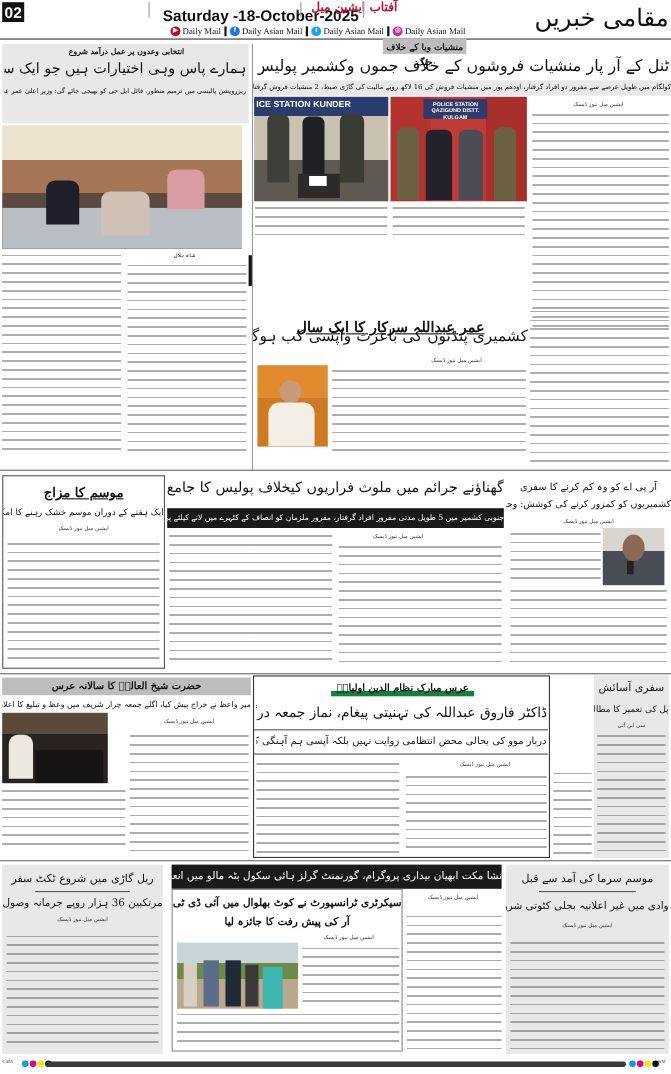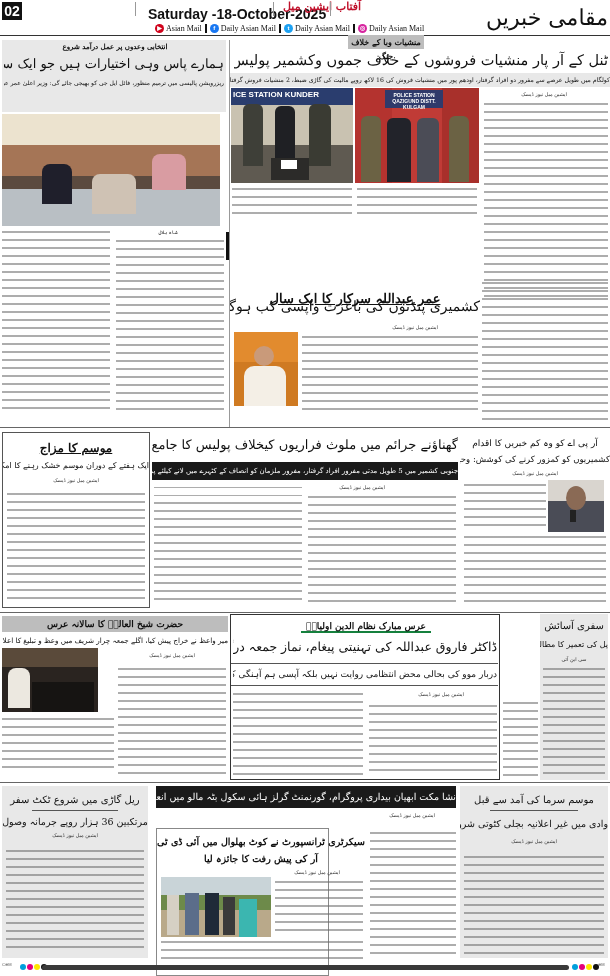--- a/index.html
+++ b/index.html
@@ -47,21 +47,21 @@
 
 <div id="masthead" class="abs">
   <div id="page-num" class="abs">02</div>
   <div id="vdiv1" class="abs"></div>
   <div id="date" class="abs">Saturday -18-October-2025</div>
   <div id="vdiv2" class="abs"></div>
   <div id="logo" class="abs urdu">آفتاب ایشین میل</div>
   <div id="vdiv3" class="abs"></div>
   <div id="socials" class="abs">
     <span class="soc-ic" style="background:#d0021b">▶</span>
-    <span>Asian Mail</span>
+    <span>Daily Mail</span>
     <span class="soc-sep"></span>
     <span class="soc-ic" style="background:#1877f2">f</span>
     <span>Daily Asian Mail</span>
     <span class="soc-sep"></span>
     <span class="soc-ic" style="background:#1da1f2">t</span>
     <span>Daily Asian Mail</span>
     <span class="soc-sep"></span>
     <span class="soc-ic" style="background:#d6249f">◎</span>
     <span>Daily Asian Mail</span>
   </div>
@@ -141,21 +141,21 @@
 
 <div class="abs" style="left:152px;top:430px;width:306px;height:180px;">
   <div class="abs urdu rtl center" style="left:0;top:4px;width:306px;height:22px;font-size:13px;line-height:22px;white-space:nowrap;overflow:hidden;">گھناؤنے جرائم میں ملوث فراریوں کیخلاف پولیس کا جامع کریک ڈاؤن</div>
   <div class="abs black-bar urdu rtl center" style="left:0;top:32px;width:306px;height:18px;font-size:7px;line-height:18px;white-space:nowrap;overflow:hidden;">جنوبی کشمیر میں 5 طویل مدتی مفرور افراد گرفتار، مفرور ملزمان کو انصاف کے کٹہرے میں لانے کیلئے پرعزم</div>
   <div class="abs credit urdu rtl" style="left:150px;top:54px;width:120px;text-align:center;">ایشین میل نیوز ڈیسک</div>
   <div class="abs lines" style="left:2px;top:54px;width:148px;height:122px;"></div>
   <div class="abs lines" style="left:156px;top:64px;width:148px;height:112px;"></div>
 </div>
 
 <div class="abs" style="left:460px;top:430px;width:150px;height:180px;">
-  <div class="abs urdu rtl center" style="left:0;top:6px;width:150px;height:14px;font-size:9px;line-height:14px;white-space:nowrap;overflow:hidden;">آر پی اے کو وہ کم خبریں کا اقدام</div>
+  <div class="abs urdu rtl center" style="left:0;top:6px;width:150px;height:14px;font-size:9px;line-height:14px;white-space:nowrap;overflow:hidden;">آر پی اے کو وہ کم کرنے کا سفری</div>
   <div class="abs urdu rtl center" style="left:0;top:22px;width:150px;height:14px;font-size:8.5px;line-height:14px;white-space:nowrap;overflow:hidden;">کشمیریوں کو کمزور کرنے کی کوشش: وحید پرہ</div>
   <div class="abs credit urdu rtl" style="left:30px;top:40px;width:90px;text-align:center;">ایشین میل نیوز ڈیسک</div>
   <div class="abs photo" style="left:88px;top:50px;width:56px;height:52px;background:linear-gradient(#d9d5cf 0 40%, #4a4c56 40% 100%);">
     <div class="abs" style="left:18px;top:6px;width:20px;height:24px;border-radius:50%;background:#8a6a55;"></div>
     <div class="abs" style="left:22px;top:30px;width:6px;height:12px;background:#222;"></div>
   </div>
   <div class="abs lines" style="left:4px;top:52px;width:82px;height:48px;"></div>
   <div class="abs lines" style="left:4px;top:104px;width:142px;height:74px;"></div>
 </div>
 
@@ -167,21 +167,21 @@
   <div class="abs credit urdu rtl" style="left:120px;top:36px;width:100px;text-align:center;">ایشین میل نیوز ڈیسک</div>
   <div class="abs photo" style="left:0;top:32px;width:96px;height:64px;background:linear-gradient(#5a4a3a 0 30%, #2a2420 30% 100%);">
     <div class="abs" style="left:6px;top:20px;width:22px;height:40px;background:#ece8e0;border-radius:8px 8px 0 0;"></div>
     <div class="abs" style="left:30px;top:34px;width:62px;height:30px;background:#161412;"></div>
   </div>
   <div class="abs lines" style="left:116px;top:50px;width:108px;height:108px;"></div>
   <div class="abs lines" style="left:0;top:100px;width:112px;height:58px;"></div>
 </div>
 
 <div class="abs" style="left:230px;top:614px;width:270px;height:166px;border:1.5px solid #333;">
-  <div class="abs urdu rtl center bold" style="left:70px;top:4px;width:130px;height:14px;font-size:9px;line-height:14px;border-bottom:2px solid #15803d;">عرس مبارک نظام الدین اولیاءؒ</div>
+  <div class="abs urdu rtl center bold" style="left:70px;top:4px;width:130px;height:14px;font-size:9px;line-height:14px;border-bottom:5px solid #15803d;">عرس مبارک نظام الدین اولیاءؒ</div>
   <div class="abs urdu rtl center" style="left:2px;top:20px;width:264px;height:24px;font-size:12.5px;line-height:24px;white-space:nowrap;overflow:hidden;">ڈاکٹر فاروق عبداللہ کی تہنیتی پیغام، نماز جمعہ درگاہ حضرت میں ادا کی</div>
   <div class="abs rule-h" style="left:0;top:48px;width:267px;background:#555;"></div>
   <div class="abs urdu rtl center" style="left:2px;top:50px;width:264px;height:18px;font-size:9px;line-height:18px;white-space:nowrap;overflow:hidden;">دربار موو کی بحالی محض انتظامی روایت نہیں بلکہ آپسی ہم آہنگی کی علامت: نیشنل کانفرنس</div>
   <div class="abs rule-h" style="left:0;top:70px;width:267px;background:#555;"></div>
   <div class="abs credit urdu rtl" style="left:160px;top:76px;width:100px;text-align:center;">ایشین میل نیوز ڈیسک</div>
   <div class="abs lines" style="left:2px;top:76px;width:130px;height:86px;"></div>
   <div class="abs lines" style="left:138px;top:88px;width:128px;height:74px;"></div>
 </div>
 
 <div class="abs gray-box" style="left:540px;top:614px;width:68px;height:166px;">
@@ -201,21 +201,21 @@
   <div class="abs urdu rtl center" style="left:0;top:28px;width:146px;height:16px;font-size:9.5px;line-height:16px;white-space:nowrap;overflow:hidden;">مرتکبین 36 ہزار روپے جرمانہ وصول</div>
   <div class="abs credit urdu rtl center" style="left:0;top:46px;width:146px;">ایشین میل نیوز ڈیسک</div>
   <div class="abs lines" style="left:4px;top:62px;width:138px;height:106px;"></div>
 </div>
 
 <div class="abs" style="left:152px;top:784px;width:306px;height:176px;">
   <div class="abs black-bar urdu rtl center" style="left:4px;top:2px;width:300px;height:22px;font-size:9.5px;line-height:22px;white-space:nowrap;overflow:hidden;">نشا مکت ابھیان بیداری پروگرام، گورنمنٹ گرلز ہائی سکول بٹہ مالو میں انعقاد</div>
   <div class="abs credit urdu rtl" style="left:220px;top:28px;width:80px;text-align:center;">ایشین میل نیوز ڈیسک</div>
   <div class="abs lines" style="left:218px;top:46px;width:86px;height:124px;"></div>
 
-  <div class="abs" style="left:4px;top:44px;width:173px;height:148px;border:1px solid #888;">
+  <div class="abs" style="left:4px;top:24px;width:210px;height:148px;border:1px solid #888;">
     <div class="abs urdu rtl center bold" style="left:0;top:4px;width:208px;height:34px;font-size:9.5px;line-height:17px;overflow:hidden;">سیکرٹری ٹرانسپورٹ نے کوٹ بھلوال میں آئی ڈی ٹی آر کی پیش رفت کا جائزہ لیا</div>
     <div class="abs credit urdu rtl" style="left:120px;top:40px;width:80px;text-align:center;">ایشین میل نیوز ڈیسک</div>
     <div class="abs photo" style="left:4px;top:48px;width:110px;height:60px;background:linear-gradient(#c9d4d8 0 30%, #6d8a4a 30% 55%, #b9a98a 55% 100%);">
       <div class="abs" style="left:6px;top:18px;width:12px;height:40px;background:#d6d0c4;"></div>
       <div class="abs" style="left:24px;top:16px;width:14px;height:42px;background:#5b6d8a;"></div>
       <div class="abs" style="left:44px;top:16px;width:14px;height:42px;background:#1f2a38;"></div>
       <div class="abs" style="left:62px;top:20px;width:12px;height:38px;background:#3a3a3a;"></div>
       <div class="abs" style="left:78px;top:22px;width:18px;height:38px;background:#3bb6b0;"></div>
     </div>
     <div class="abs lines" style="left:118px;top:50px;width:88px;height:58px;"></div>

